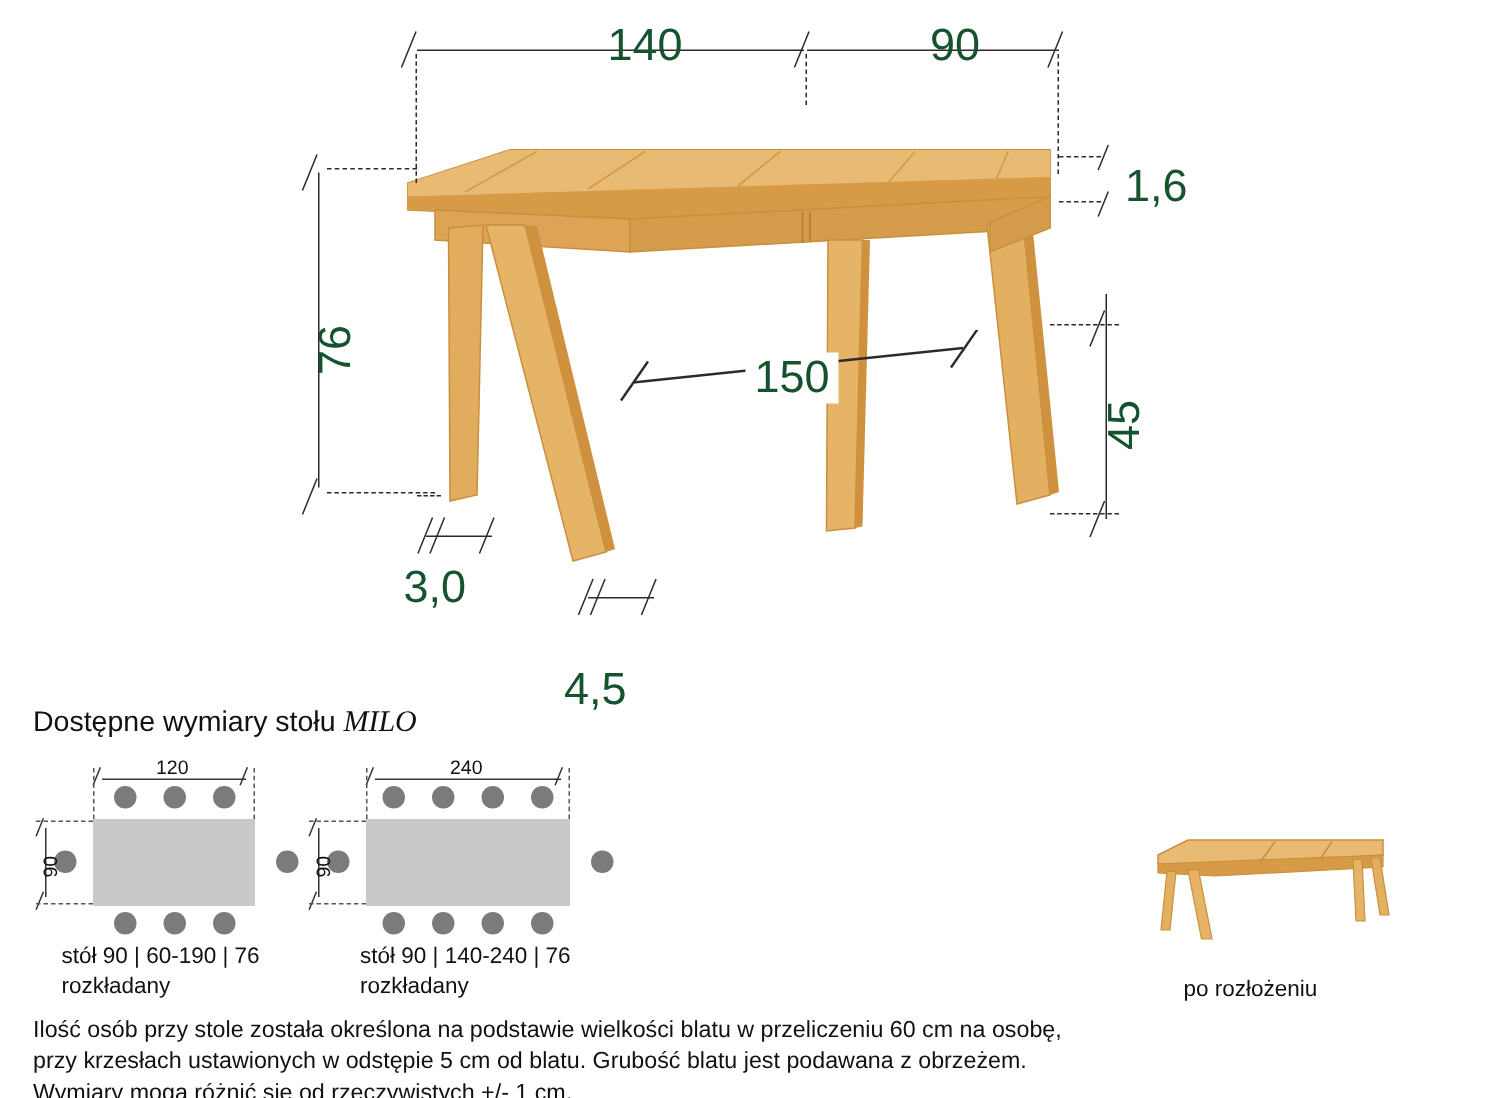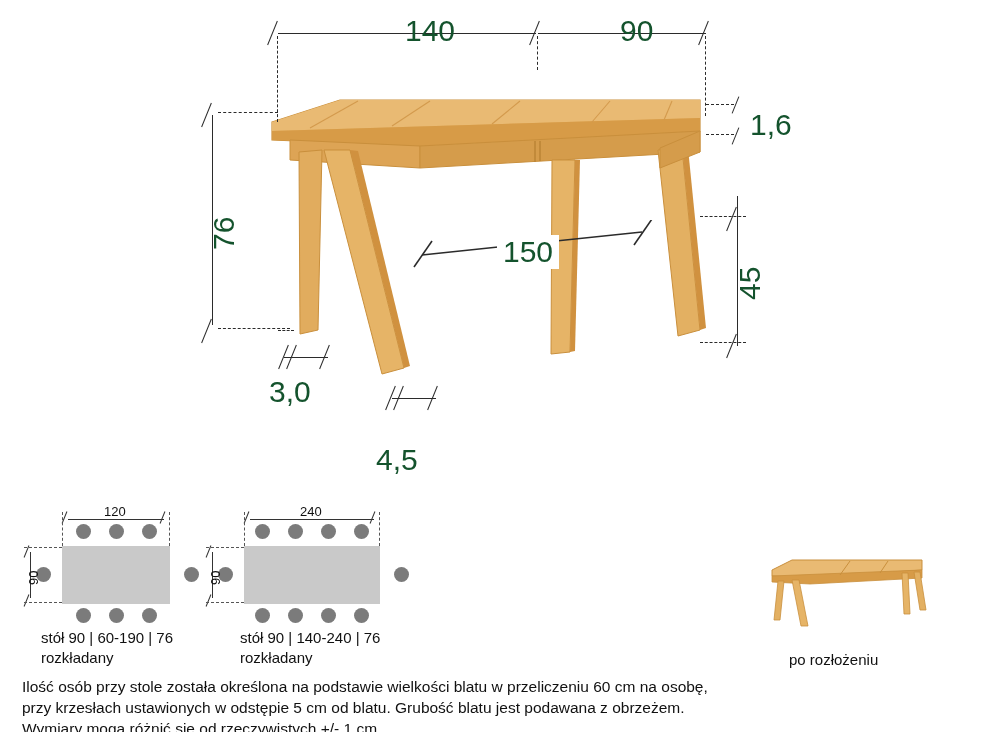--- a/index.html
+++ b/index.html
@@ -230,20 +230,23 @@
   <div class="tick" style="left:291px; top:344px;"></div>
   <div class="tick" style="left:324px; top:344px;"></div>
   <div class="dim dim-lg" style="left:269px; top:375px;">3,0</div>
 
   <div class="solid-h" style="left:392px; top:398px; width:44px;"></div>
   <div class="tick" style="left:390px; top:385px;"></div>
   <div class="tick" style="left:398px; top:385px;"></div>
   <div class="tick" style="left:432px; top:385px;"></div>
   <div class="dim dim-lg" style="left:376px; top:415px;margin-top:28px;">4,5</div>
 
+  <div class="heading" style="left:22px; top:470px;">
+    <span>Dostępne wymiary stołu </span><span class="italic">MILO</span>
+  </div>
 
   <div>
 
     <div class="mini-top" style="left:62px; top:546px; width:108px; height:58px;"></div>
 
     <div class="mini-dot" style="left:76px; top:524px;"></div>
     <div class="mini-dot" style="left:109px; top:524px;"></div>
     <div class="mini-dot" style="left:142px; top:524px;"></div>
 
     <div class="mini-dot" style="left:76px; top:608px;"></div>

